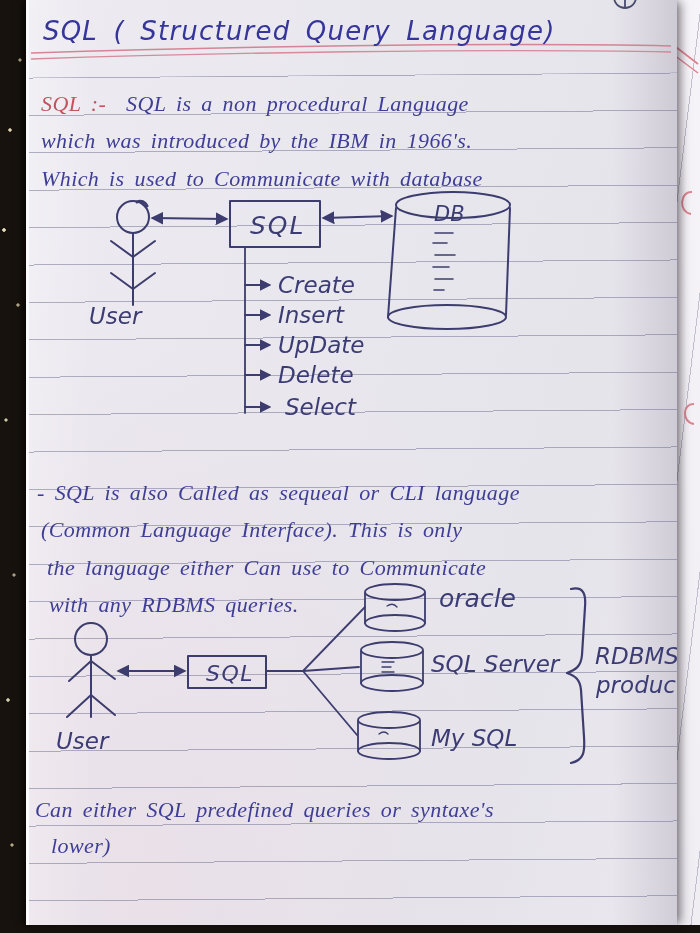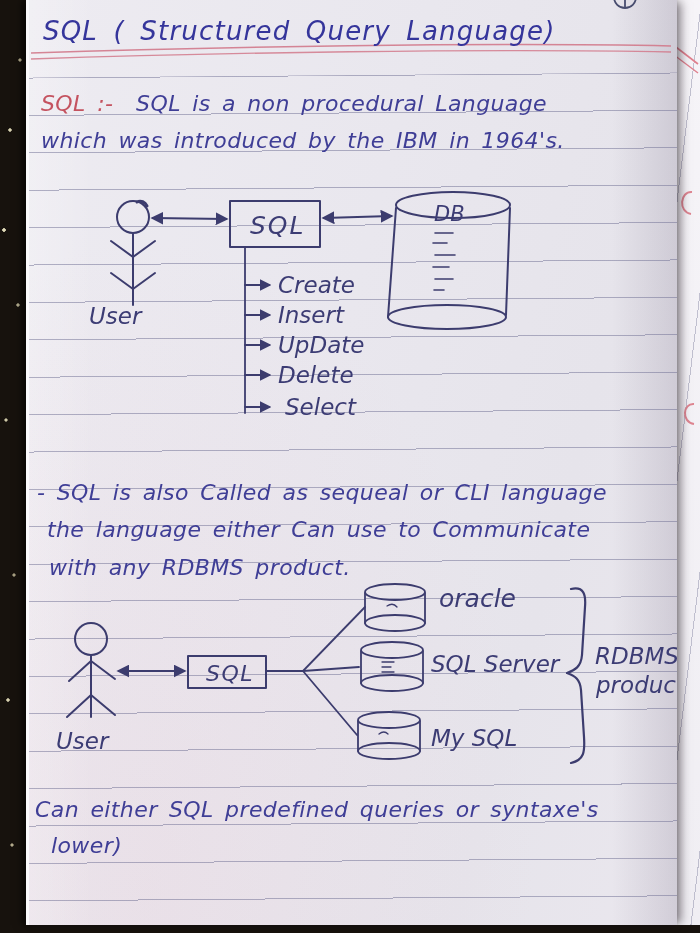--- a/index.html
+++ b/index.html
@@ -44,20 +44,21 @@
     background-image:repeating-linear-gradient(to bottom,
       rgba(108,108,145,.50) 0 1px, transparent 1px 37.4px);
     transform:rotate(-0.45deg);
   }
   svg{position:absolute;overflow:visible;}
   svg text{font-family:"DejaVu Sans",sans-serif;font-style:italic;fill:#3c3c74;}
   .hw{
     position:absolute;color:#3f3e96;font-style:italic;
     font-size:22px;line-height:37.4px;letter-spacing:.4px;word-spacing:4px;
     white-space:nowrap;
+    font-family:Liberation Serif, serif;
   }
   .hw .red{color:#c4525f;}
   .title{
     position:absolute;top:16px;left:14px;color:#35359b;font-style:italic;
     font-size:26px;letter-spacing:1.2px;word-spacing:6px;white-space:nowrap;text-align:right;
   }
   .outro{line-height:36.2px;}
 </style>
 </head>
 <body>
@@ -84,21 +85,22 @@
 
   <svg style="right:30px;top:0" width="44" height="18" viewBox="0 0 44 18">
     <circle cx="22" cy="-3" r="11" fill="none" stroke="#474c6e" stroke-width="1.8"></circle>
     <line x1="22" y1="-9" x2="22" y2="7" stroke="#474c6e" stroke-width="1.8"></line>
   </svg>
 
   <div class="title">SQL ( Structured Query Language)</div>
 
   <div class="hw" style="top:85px;left:12px">
     <div><span class="red">SQL :-</span>&nbsp;&nbsp;<span>SQL is a non procedural Language</span></div>
-    <div>which was introduced by the IBM in 1964's.</div>
+    <div>which was introduced by the IBM in 1966's.</div>
+    <div>Which is used to Communicate with database</div>
   </div>
 
   <svg style="left:0;top:185px" width="648" height="245" viewBox="0 0 648 245" stroke-linecap="round" stroke-linejoin="round">
     <defs>
       <marker id="ah1" viewBox="0 0 10 10" refX="8" refY="5" markerWidth="6.5" markerHeight="6.5" orient="auto-start-reverse">
         <path d="M0,0 L10,5 L0,10 z" fill="#3c3c6e"></path>
       </marker>
     </defs>
     <g stroke="#3c3c6e" stroke-width="2" fill="none">
       <circle cx="104" cy="32" r="16"></circle>
@@ -134,22 +136,23 @@
     </g>
     <text x="249" y="108" font-size="23">Create</text>
     <text x="249" y="138" font-size="23">Insert</text>
     <text x="249" y="168" font-size="23">UpDate</text>
     <text x="249" y="198" font-size="23">Delete</text>
     <text x="256" y="230" font-size="23">Select</text>
   </svg>
 
   <div class="hw" style="top:474px;left:8px">
     <div>- SQL is also Called as sequeal or CLI language</div>
+    <div style="padding-left:4px">(Common Language Interface). This is only</div>
     <div style="padding-left:10px">the language either Can use to Communicate</div>
-    <div style="padding-left:12px">with any RDBMS product.</div>
+    <div style="padding-left:12px">with any RDBMS queries.</div>
   </div>
 
   <svg style="left:0;top:575px" width="648" height="215" viewBox="0 0 648 215" stroke-linecap="round" stroke-linejoin="round">
     <defs>
       <marker id="ah2" viewBox="0 0 10 10" refX="8" refY="5" markerWidth="6.5" markerHeight="6.5" orient="auto-start-reverse">
         <path d="M0,0 L10,5 L0,10 z" fill="#3c3c6e"></path>
       </marker>
     </defs>
     <g stroke="#3c3c6e" stroke-width="2" fill="none">
       <circle cx="62" cy="64" r="16"></circle>

